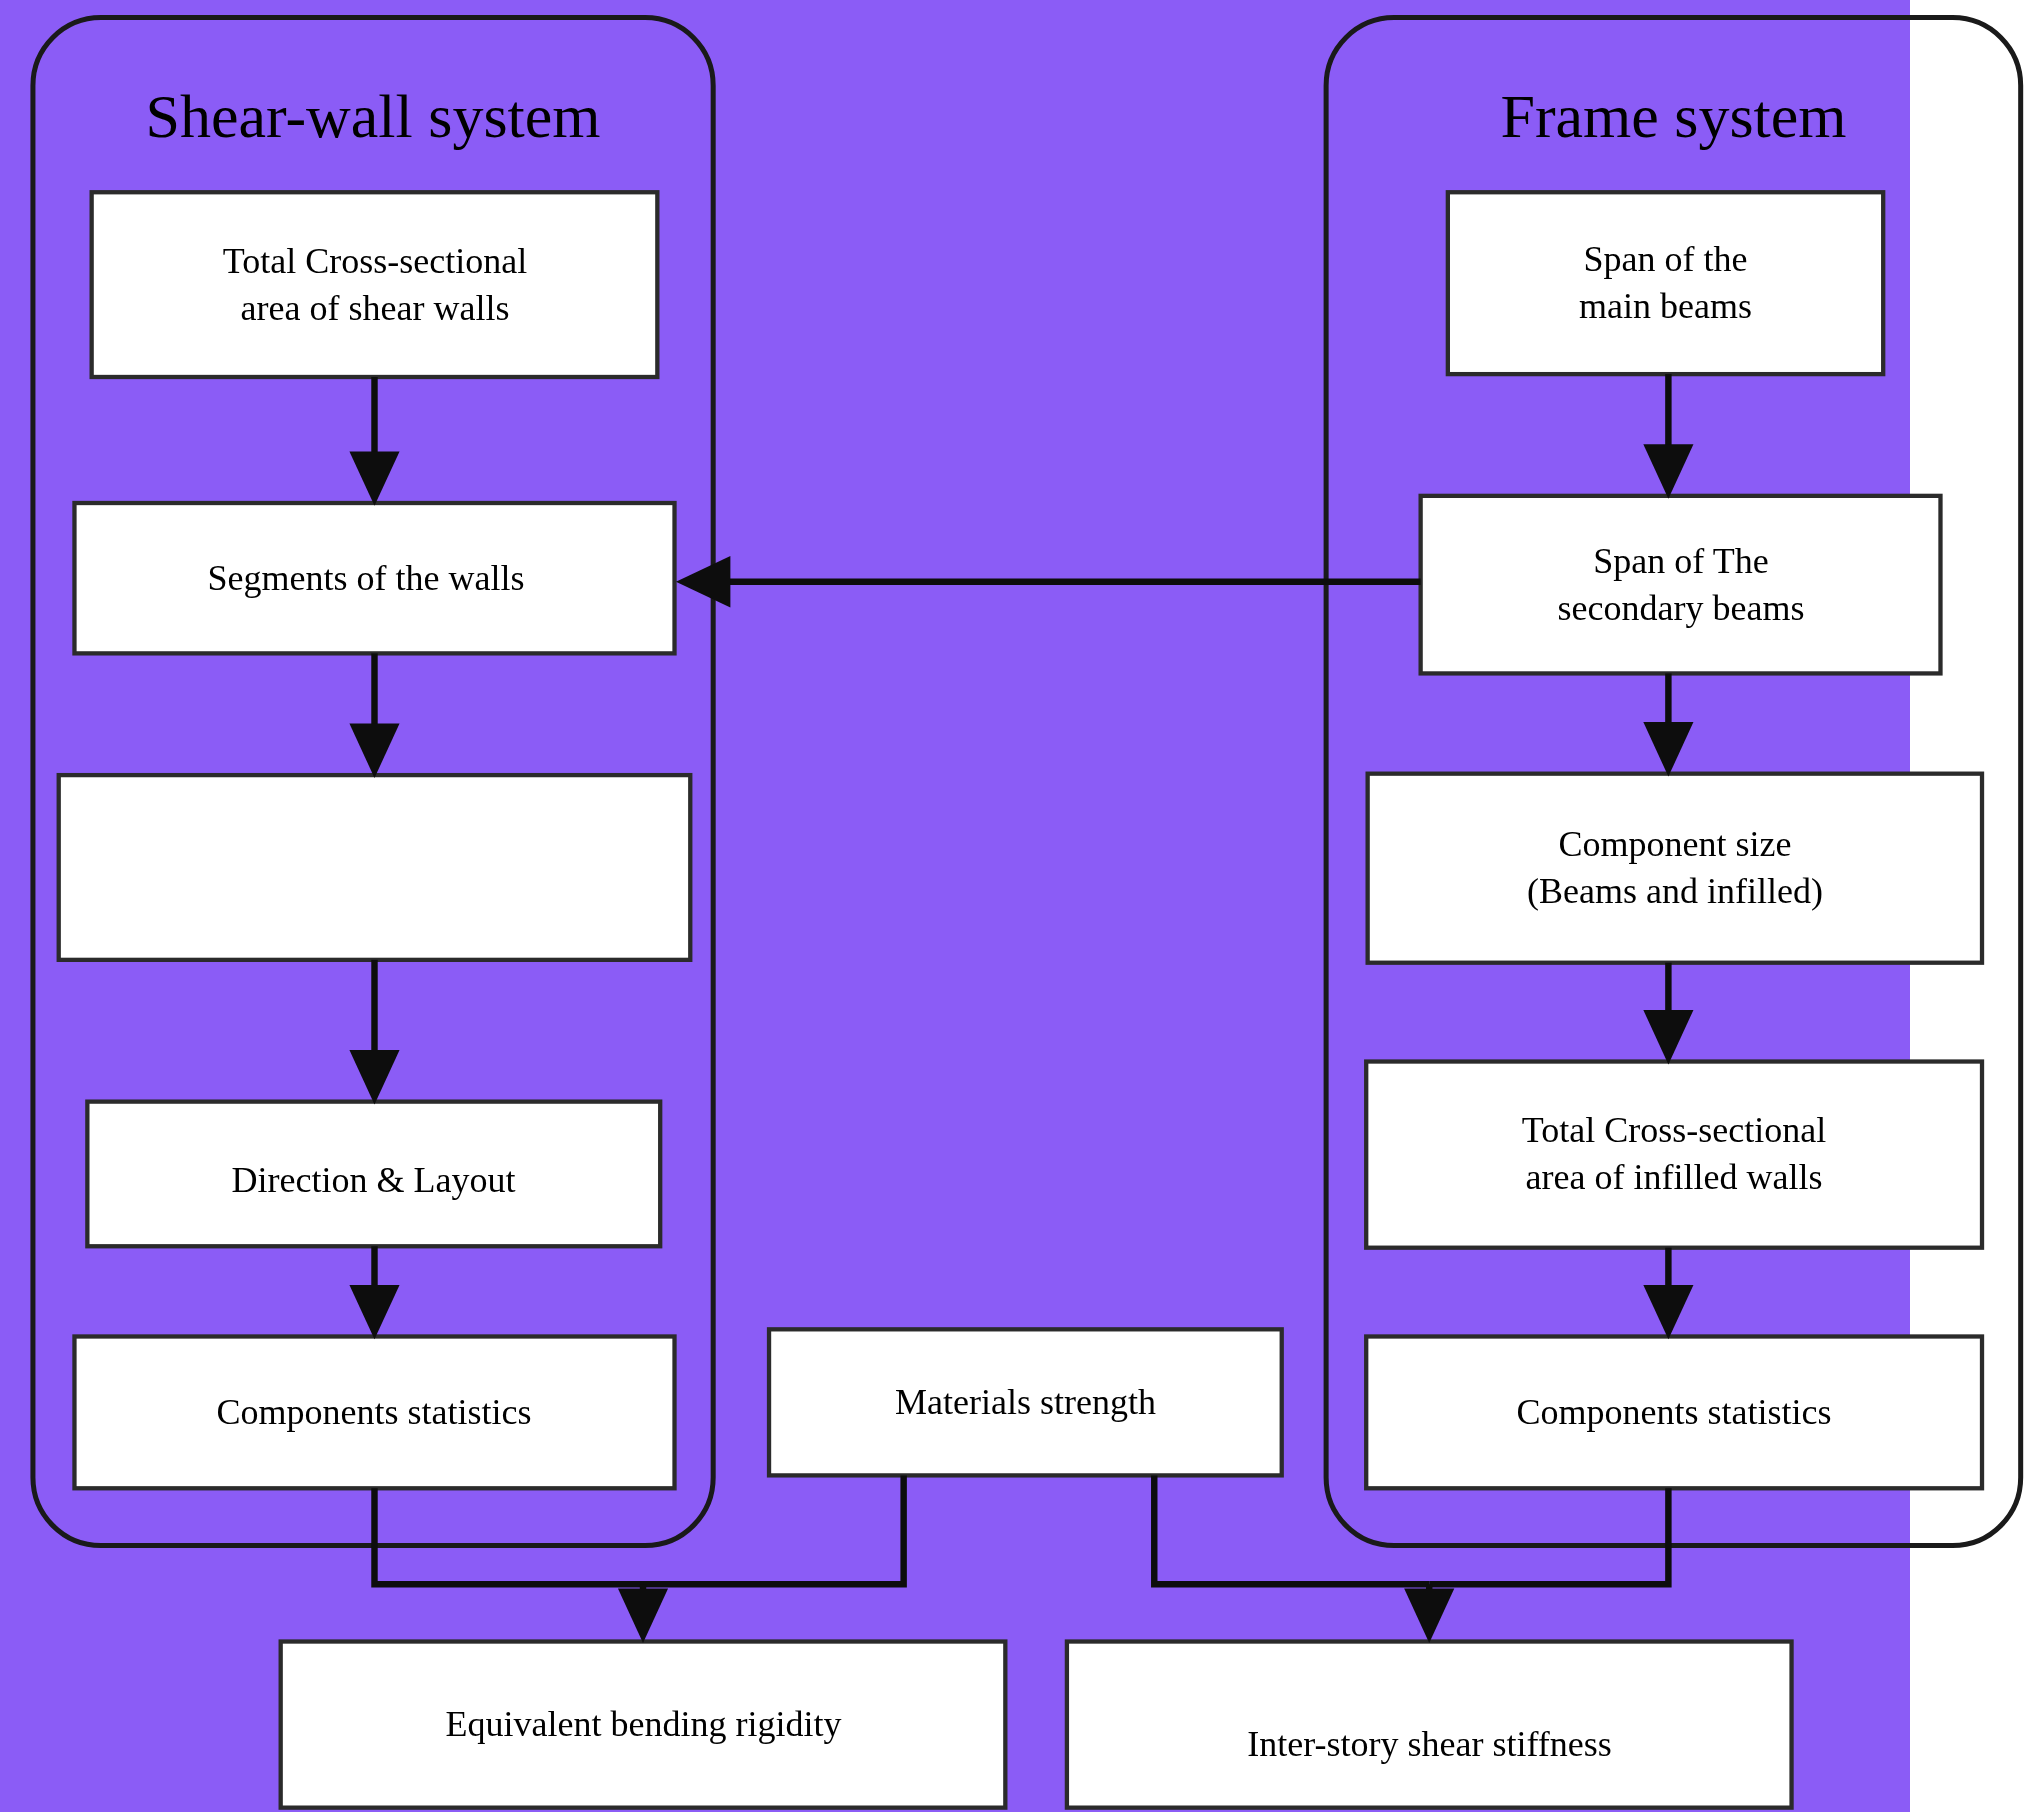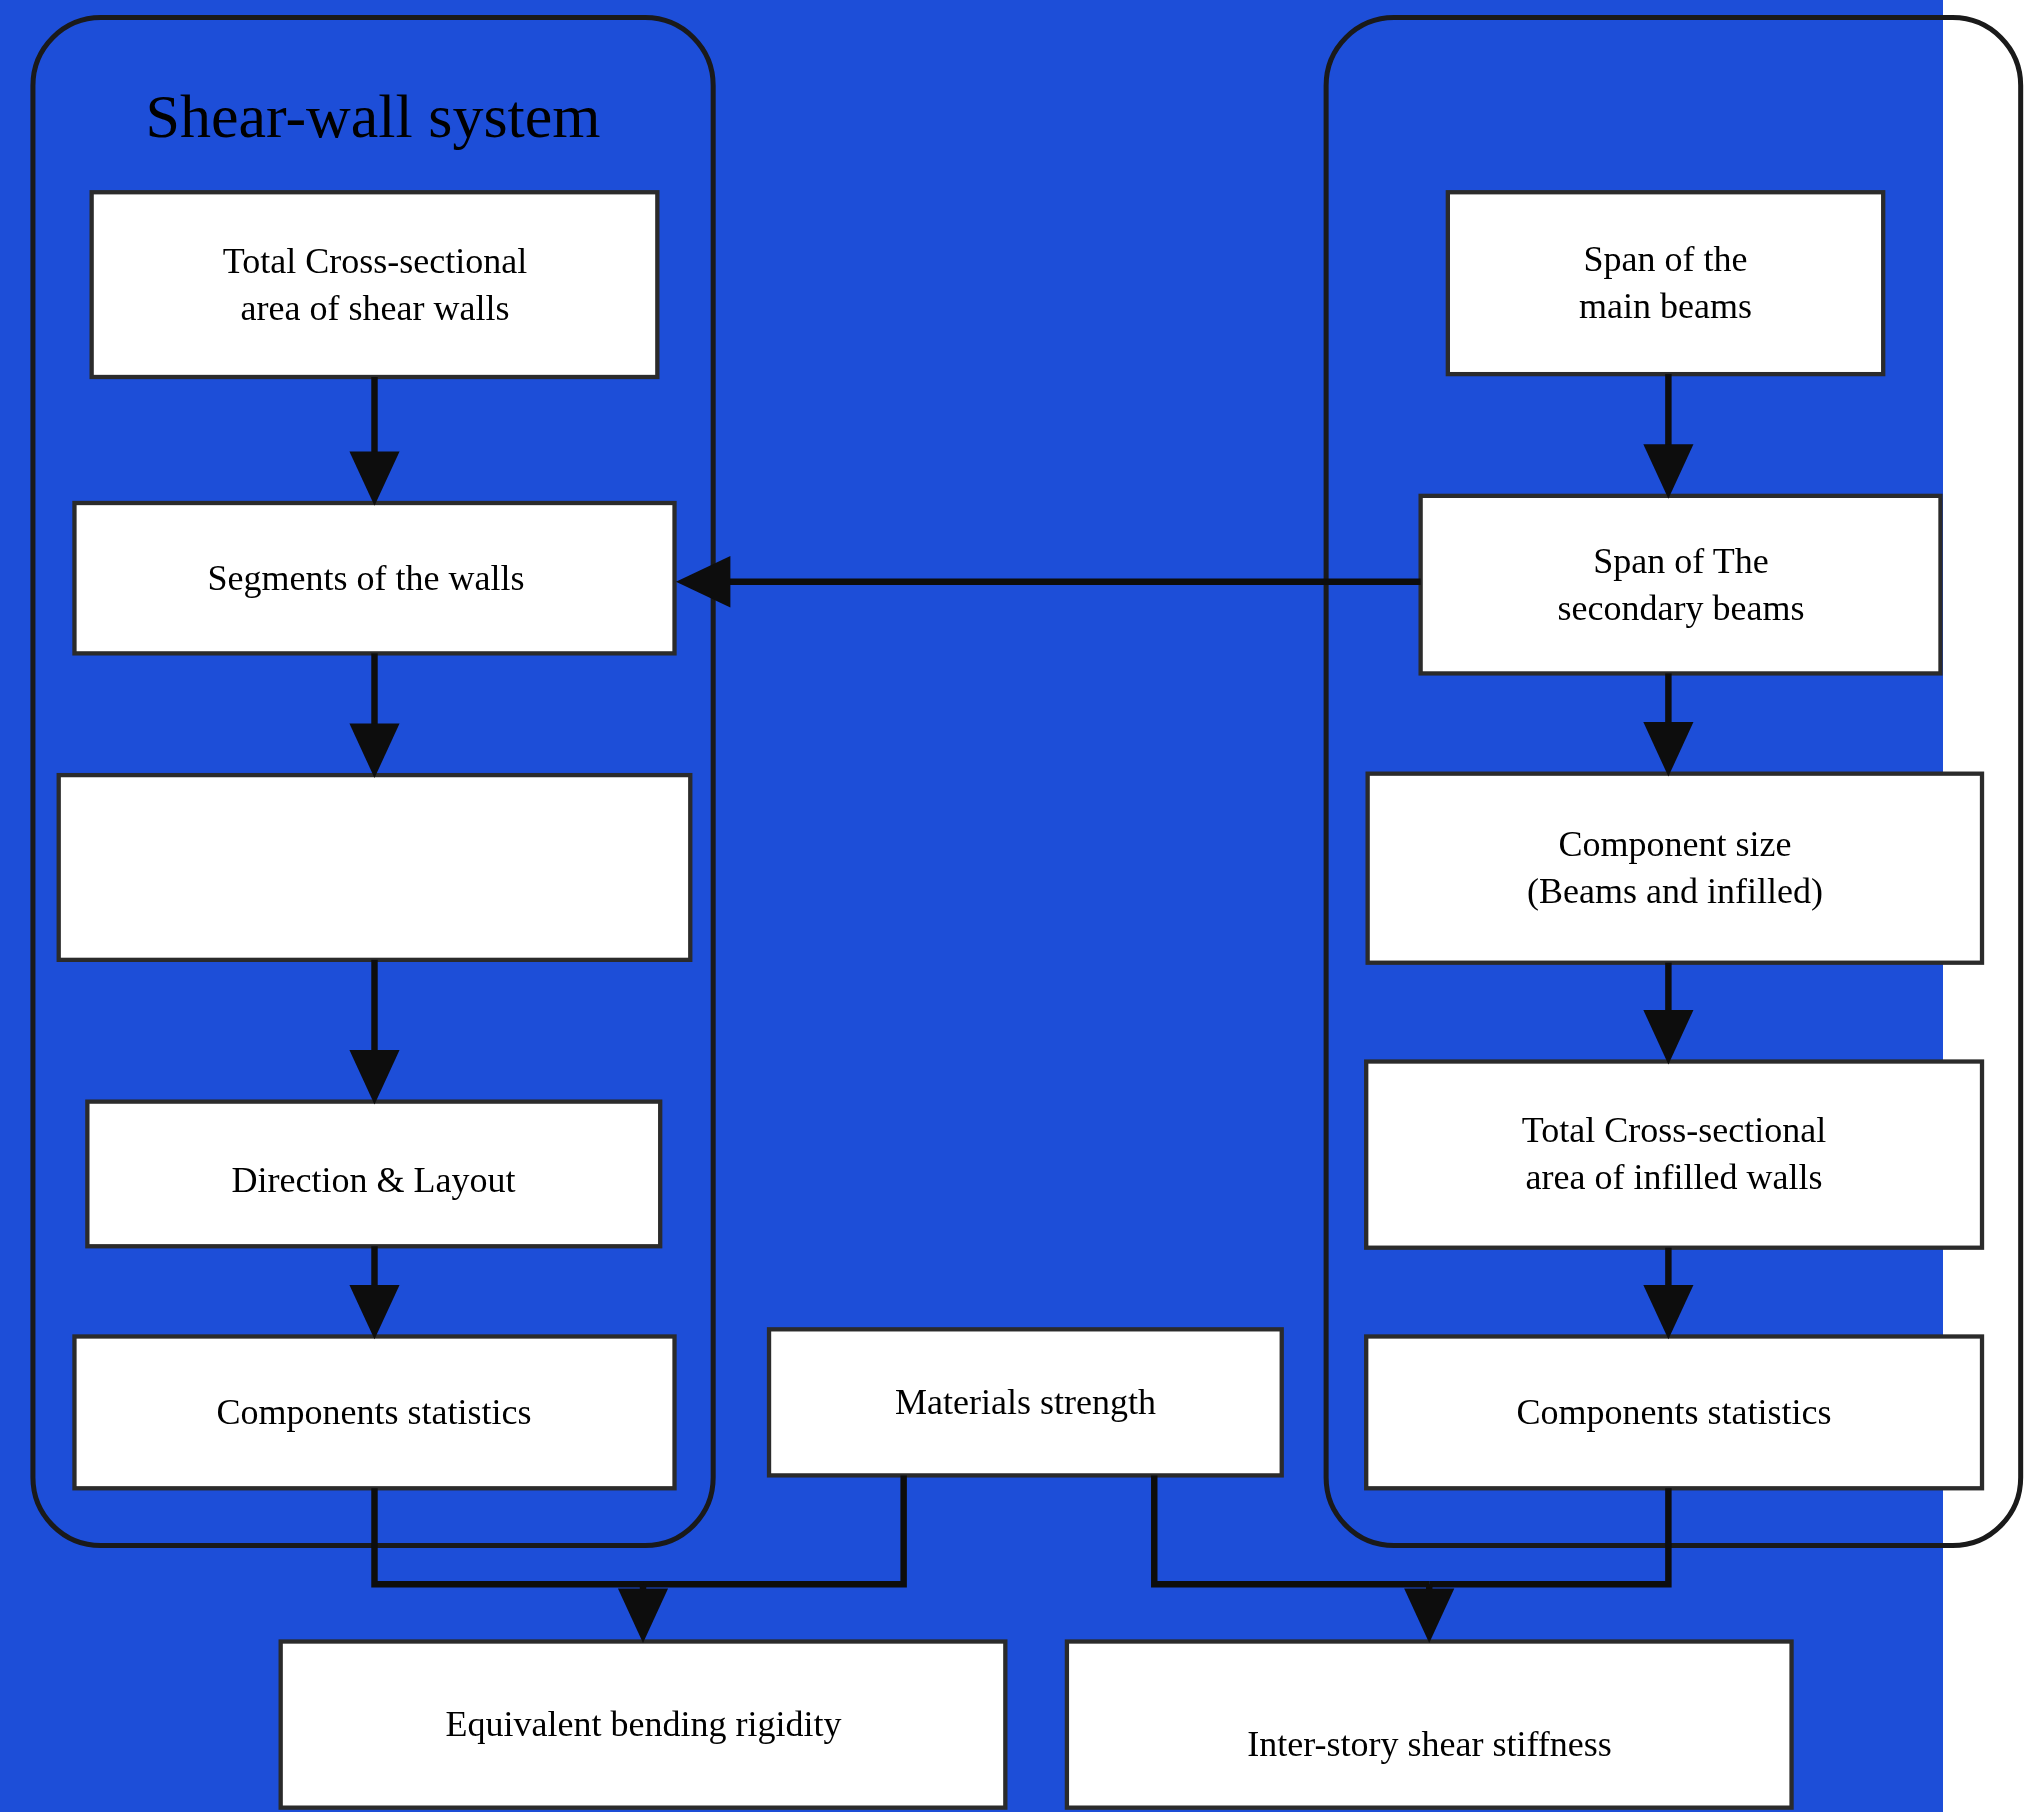--- a/index.html
+++ b/index.html
@@ -10,22 +10,21 @@
   body {
     width: 2035px;
     height: 1813px;
     font-family: "Liberation Serif", "DejaVu Serif", serif;
     overflow: hidden;
   }
   #diagram-root {
     position: relative;
     width: 1910px;
     height: 1813px;
-    background: #1d4ed8;
-    padding-left: 33px;
+    background: #8b5cf6;
   }
   svg.layer {
     position: absolute;
     top: 0;
     left: 0;
     width: 2035px;
     height: 1813px;
   }
   .group-outline {
     fill: none;
@@ -137,20 +136,21 @@
 
     <polyline class="conn" points="1612,2060 1612,2212 1996,2212"></polyline>
 
     <polyline class="conn" points="2330,2078 2330,2212 1996,2212"></polyline>
 
     <line class="conn" x1="1996" y1="2212" x2="1996" y2="2252"></line>
     <polygon class="arrowhead" points="1996,2294 1961,2218 2031,2218"></polygon>
   </svg>
 
   <div class="group-title" style="left:33px; top:85px; width:680px;">Shear-wall system</div>
+  <div class="group-title" style="left:1326px; top:85px; width:695px;">Frame system</div>
 
   <div class="node-label" style="left:92px; top:192px; width:566px; height:185px;">Total Cross-sectional
 area of shear walls</div>
 
   <div class="node-label" style="left:66px; top:503px; width:600px; height:150px;">Segments of the walls</div>
 
 
   <div class="node-label" style="left:87px; top:1108px; width:573px; height:145px;">Direction &amp; Layout</div>
 
   <div class="node-label" style="left:74px; top:1336px; width:600px; height:152px;">Components statistics</div>

